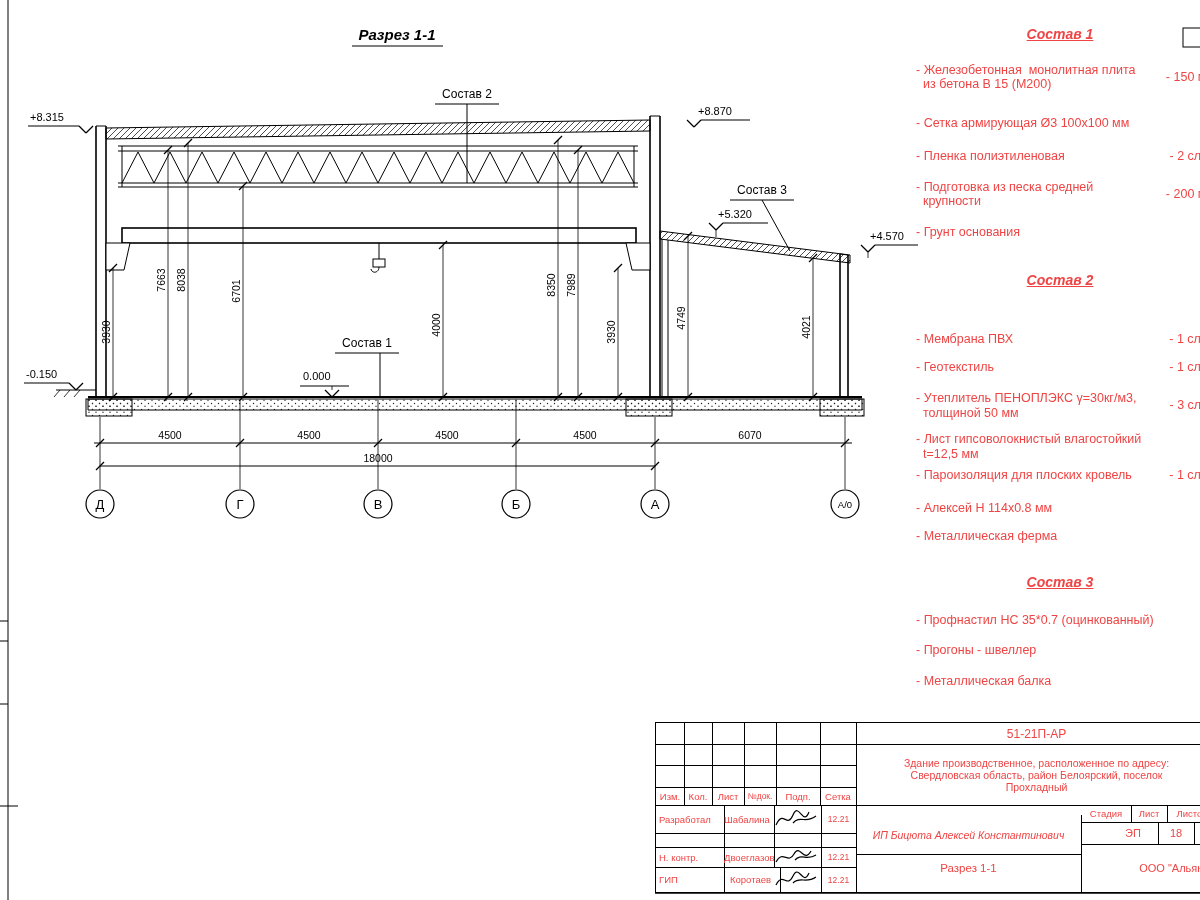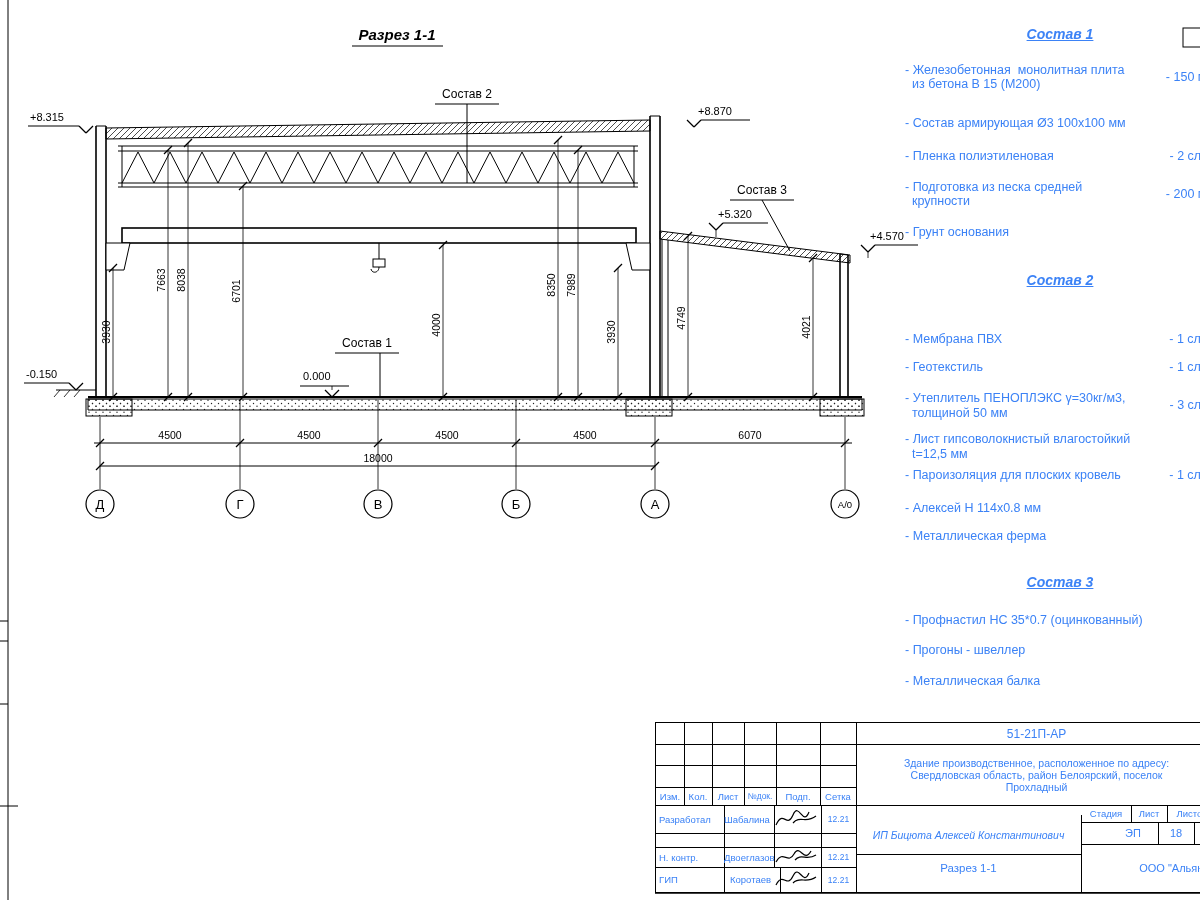--- a/index.html
+++ b/index.html
@@ -1,17 +1,17 @@
 <!DOCTYPE html>
 <html><head>
 <meta charset="utf-8">
 <style>
   html,body{margin:0;padding:0;background:#888;}
   #sheet{position:relative;width:1200px;height:900px;background:#fff;overflow:hidden;
-         font-family:"Liberation Sans",sans-serif;color:#3b82f6;text-decoration:underline;}
+         font-family:"Liberation Sans",sans-serif;color:#ef4444;text-decoration:underline;}
   
   svg .ln{stroke:#000;fill:none;stroke-width:1;}
   svg .w15{stroke-width:1.6}
   svg .w2{stroke-width:2.2}
   svg .thin{stroke-width:.8}
   svg .tick{stroke-width:1.2}
   svg .fillw{fill:#fff}
   svg .hatchf{fill:url(#hatch)}
   svg .dotsf{fill:url(#dots);stroke-width:1}
   svg text{font-family:"Liberation Sans",sans-serif;fill:#000;stroke:none;}
@@ -19,21 +19,21 @@
   .t-dim{font-size:10.5px;}
   .t-lvl{font-size:11px;}
   .t-axis{font-size:13px;}
   .t-axis-sm{font-size:9.5px;}
   .t-lbl{font-size:12px;}
   
   #comp-panel{position:absolute;left:905px;top:26px;width:310px;font-size:12.5px;line-height:1.18;}
   .comp-title{text-align:center;font-weight:bold;font-style:italic;font-size:14px;
               text-decoration:underline;margin:0 0 20px 0;}
   .ci{display:flex;align-items:center;}
-  .ci .t{white-space:pre-wrap;}
+  .ci .t{white-space:pre-wrap;margin-left:11px;}
   .ci .v{margin-left:auto;padding-left:8px;white-space:nowrap;}
   
   #titleblock{position:absolute;left:655px;top:722px;width:561px;height:169px;
               border:1.8px solid #000;font-size:10px;}
   .tb{position:absolute;overflow:hidden;display:flex;align-items:center;justify-content:center;text-align:center;}
   .tb.left{justify-content:flex-start;text-align:left;padding-left:3px;}
   .br{border-right:1px solid #000;}
   .bb{border-bottom:1px solid #000;}
   .vl{position:absolute;width:0;border-left:1px solid #000;}
   .hl{position:absolute;height:0;border-top:1px solid #000;}
@@ -291,21 +291,21 @@
 
 <div id="comp-panel">
   <section style="margin-bottom:32px">
     <div class="comp-title">Состав 1</div>
     <div class="ci" style="margin-bottom:24px">
           <div class="t">- Железобетонная  монолитная плита
   из бетона В 15 (М200)</div>
           <div class="v">- 150 мм</div>
         </div>
     <div class="ci" style="margin-bottom:18px">
-          <div class="t">- Состав армирующая Ø3 100х100 мм</div>
+          <div class="t">- Сетка армирующая Ø3 100х100 мм</div>
           <div class="v"></div>
         </div>
     <div class="ci" style="margin-bottom:16px">
           <div class="t">- Пленка полиэтиленовая</div>
           <div class="v">- 2 слоя</div>
         </div>
     <div class="ci" style="margin-bottom:16px">
           <div class="t">- Подготовка из песка средней
   крупности</div>
           <div class="v">- 200 мм</div>

